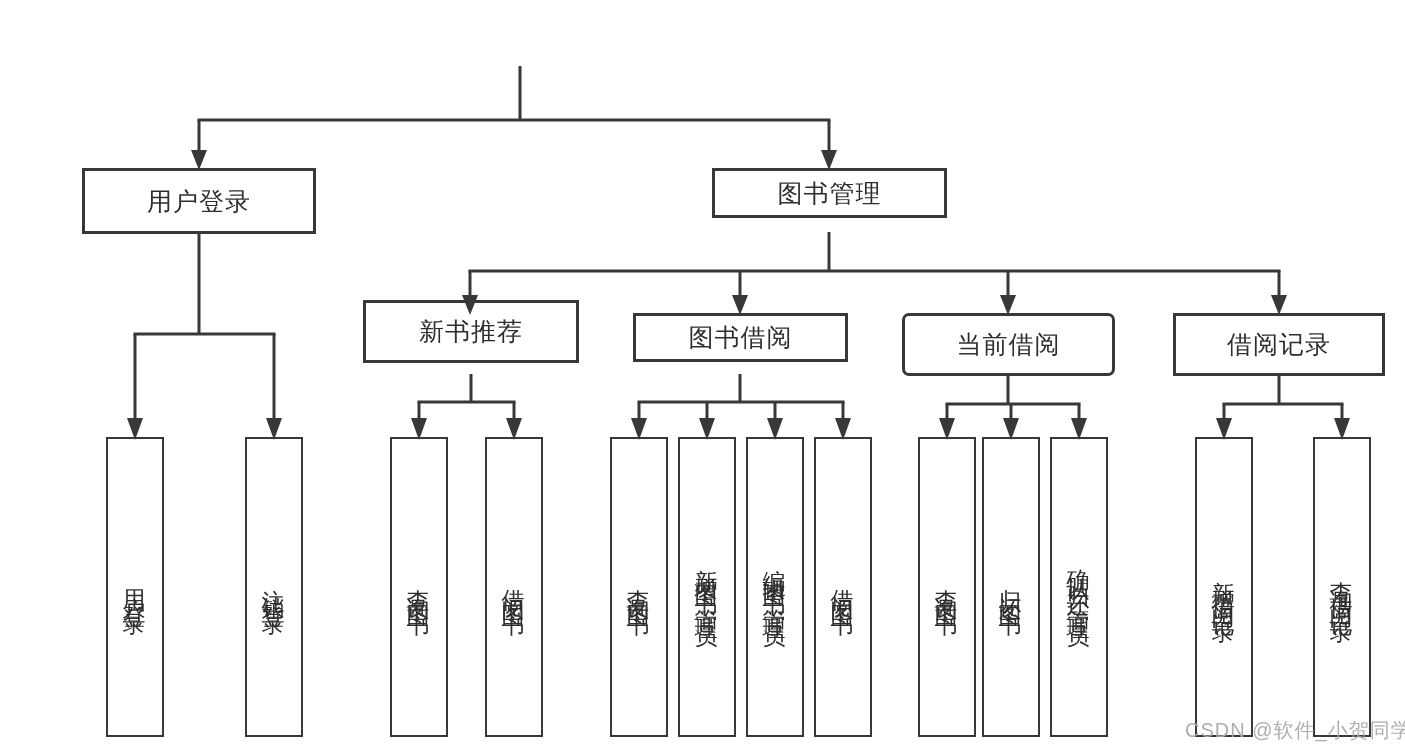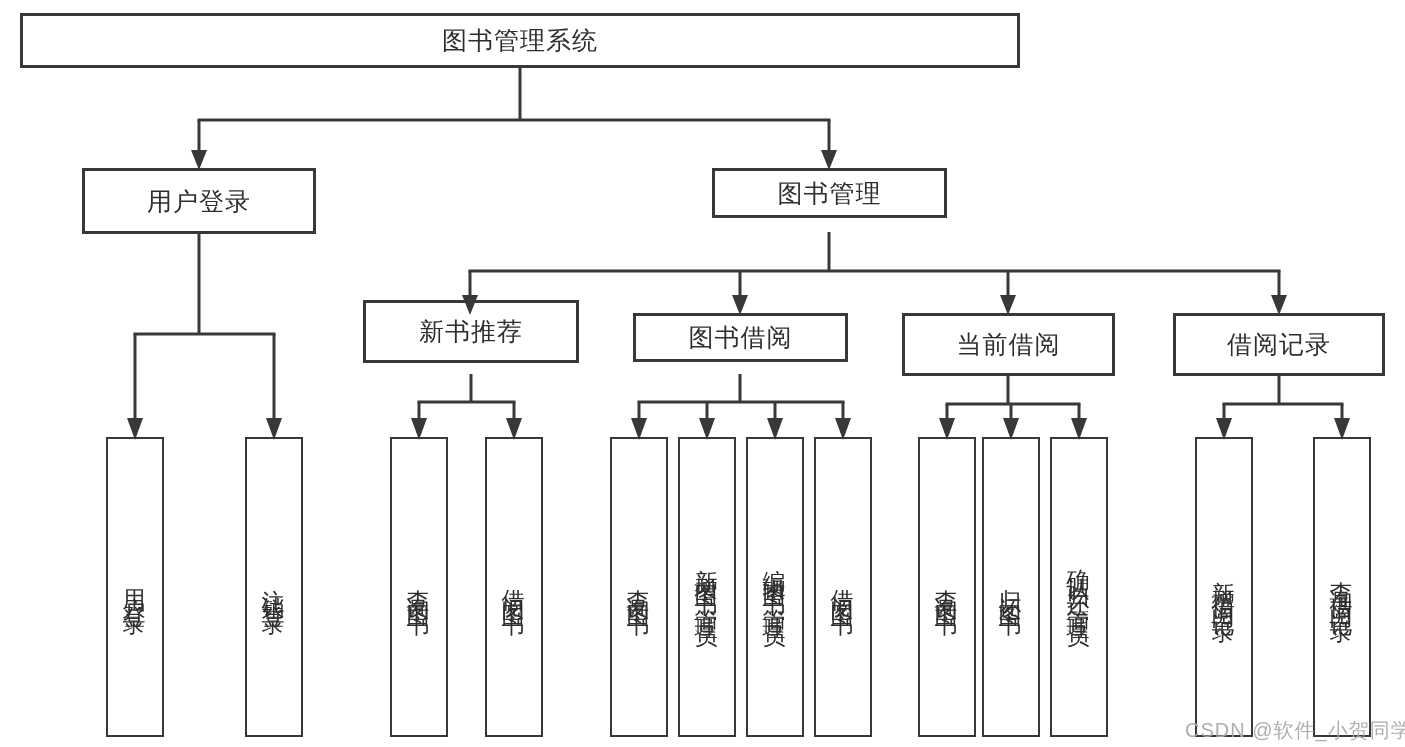--- a/index.html
+++ b/index.html
@@ -33,21 +33,21 @@
     border-width:2.5px;
   }
   
   #n-root {left:20px;  top:13px;  width:1000px;height:55px;}
   
   #n-l2-0 {left:82px;  top:168px; width:234px; height:66px;}
   #n-l2-1 {left:712px; top:168px; width:235px; height:50px;}
   
   #n-l3-0 {left:363px; top:300px; width:216px; height:63px;}
   #n-l3-1 {left:633px; top:313px; width:215px; height:49px;}
-  #n-l3-2 {left:902px; top:313px; width:213px; height:63px;}
+  #n-l3-2 {left:902px; top:313px; width:213px; height:63px;border-radius:7px;}
   #n-l3-3 {left:1173px;top:313px; width:212px; height:63px;}
   
   .node.v{top:437px;height:300px;width:58px;}
   #n-g1-0{left:106px;} #n-g1-1{left:245px;}
   #n-g2-0{left:390px;} #n-g2-1{left:485px;}
   #n-g3-0{left:610px;} #n-g3-1{left:678px;} #n-g3-2{left:746px;} #n-g3-3{left:814px;}
   #n-g4-0{left:918px;} #n-g4-1{left:982px;} #n-g4-2{left:1050px;}
   #n-g5-0{left:1195px;}#n-g5-1{left:1313px;}
   #watermark{
     position:absolute;left:1185px;top:717px;
@@ -134,21 +134,20 @@
     <g>
       <line x1="1279" y1="374" x2="1279" y2="404"></line>
       <line class="bar" x1="1224" y1="404" x2="1342" y2="404"></line>
       <line x1="1224" y1="404" x2="1224" y2="420"></line>
       <polygon points="1216,418 1232,418 1224,440"></polygon>
       <line x1="1342" y1="404" x2="1342" y2="420"></line>
       <polygon points="1334,418 1350,418 1342,440"></polygon>
     </g>
   </svg>
 
-  <div class="node h" id="n-root">图书管理系统</div>
 
   <div class="node h" id="n-l2-0">用户登录</div>
   <div class="node h" id="n-l2-1">图书管理</div>
 
   <div class="node h" id="n-l3-0">新书推荐</div>
   <div class="node h" id="n-l3-1">图书借阅</div>
   <div class="node h" id="n-l3-2">当前借阅</div>
   <div class="node h" id="n-l3-3">借阅记录</div>
 
   <div class="node v" id="n-g1-0">用户登录</div>

